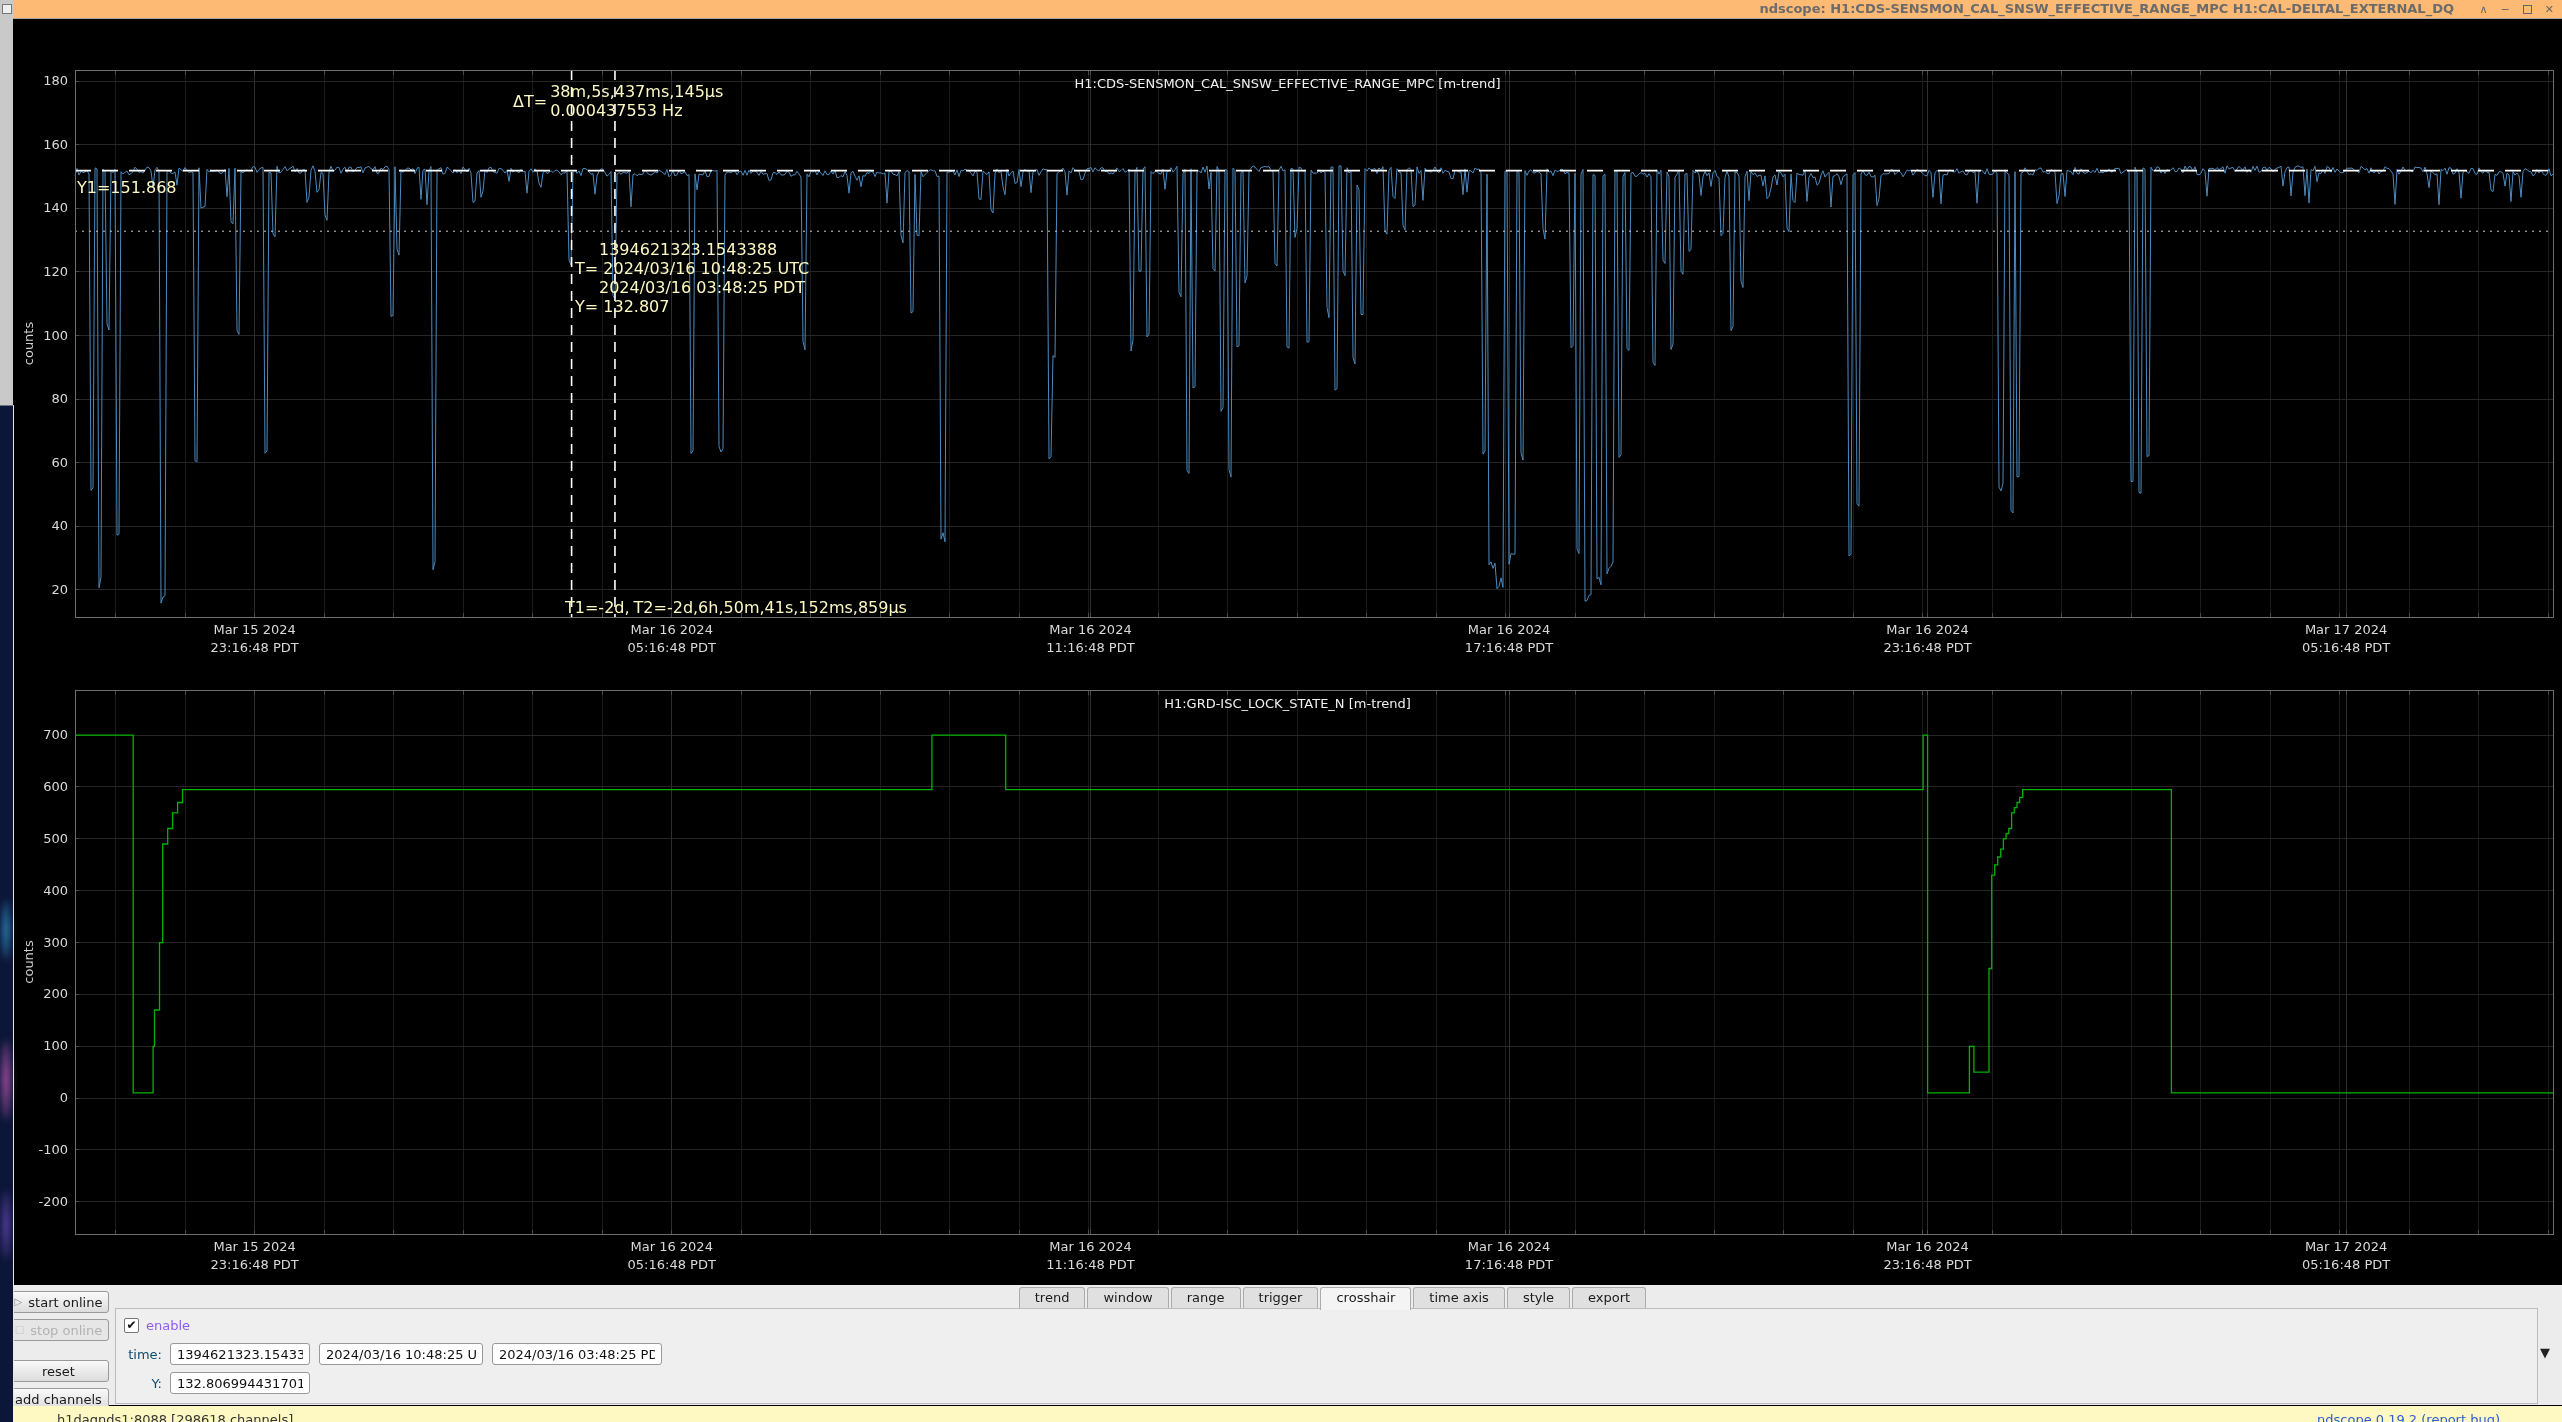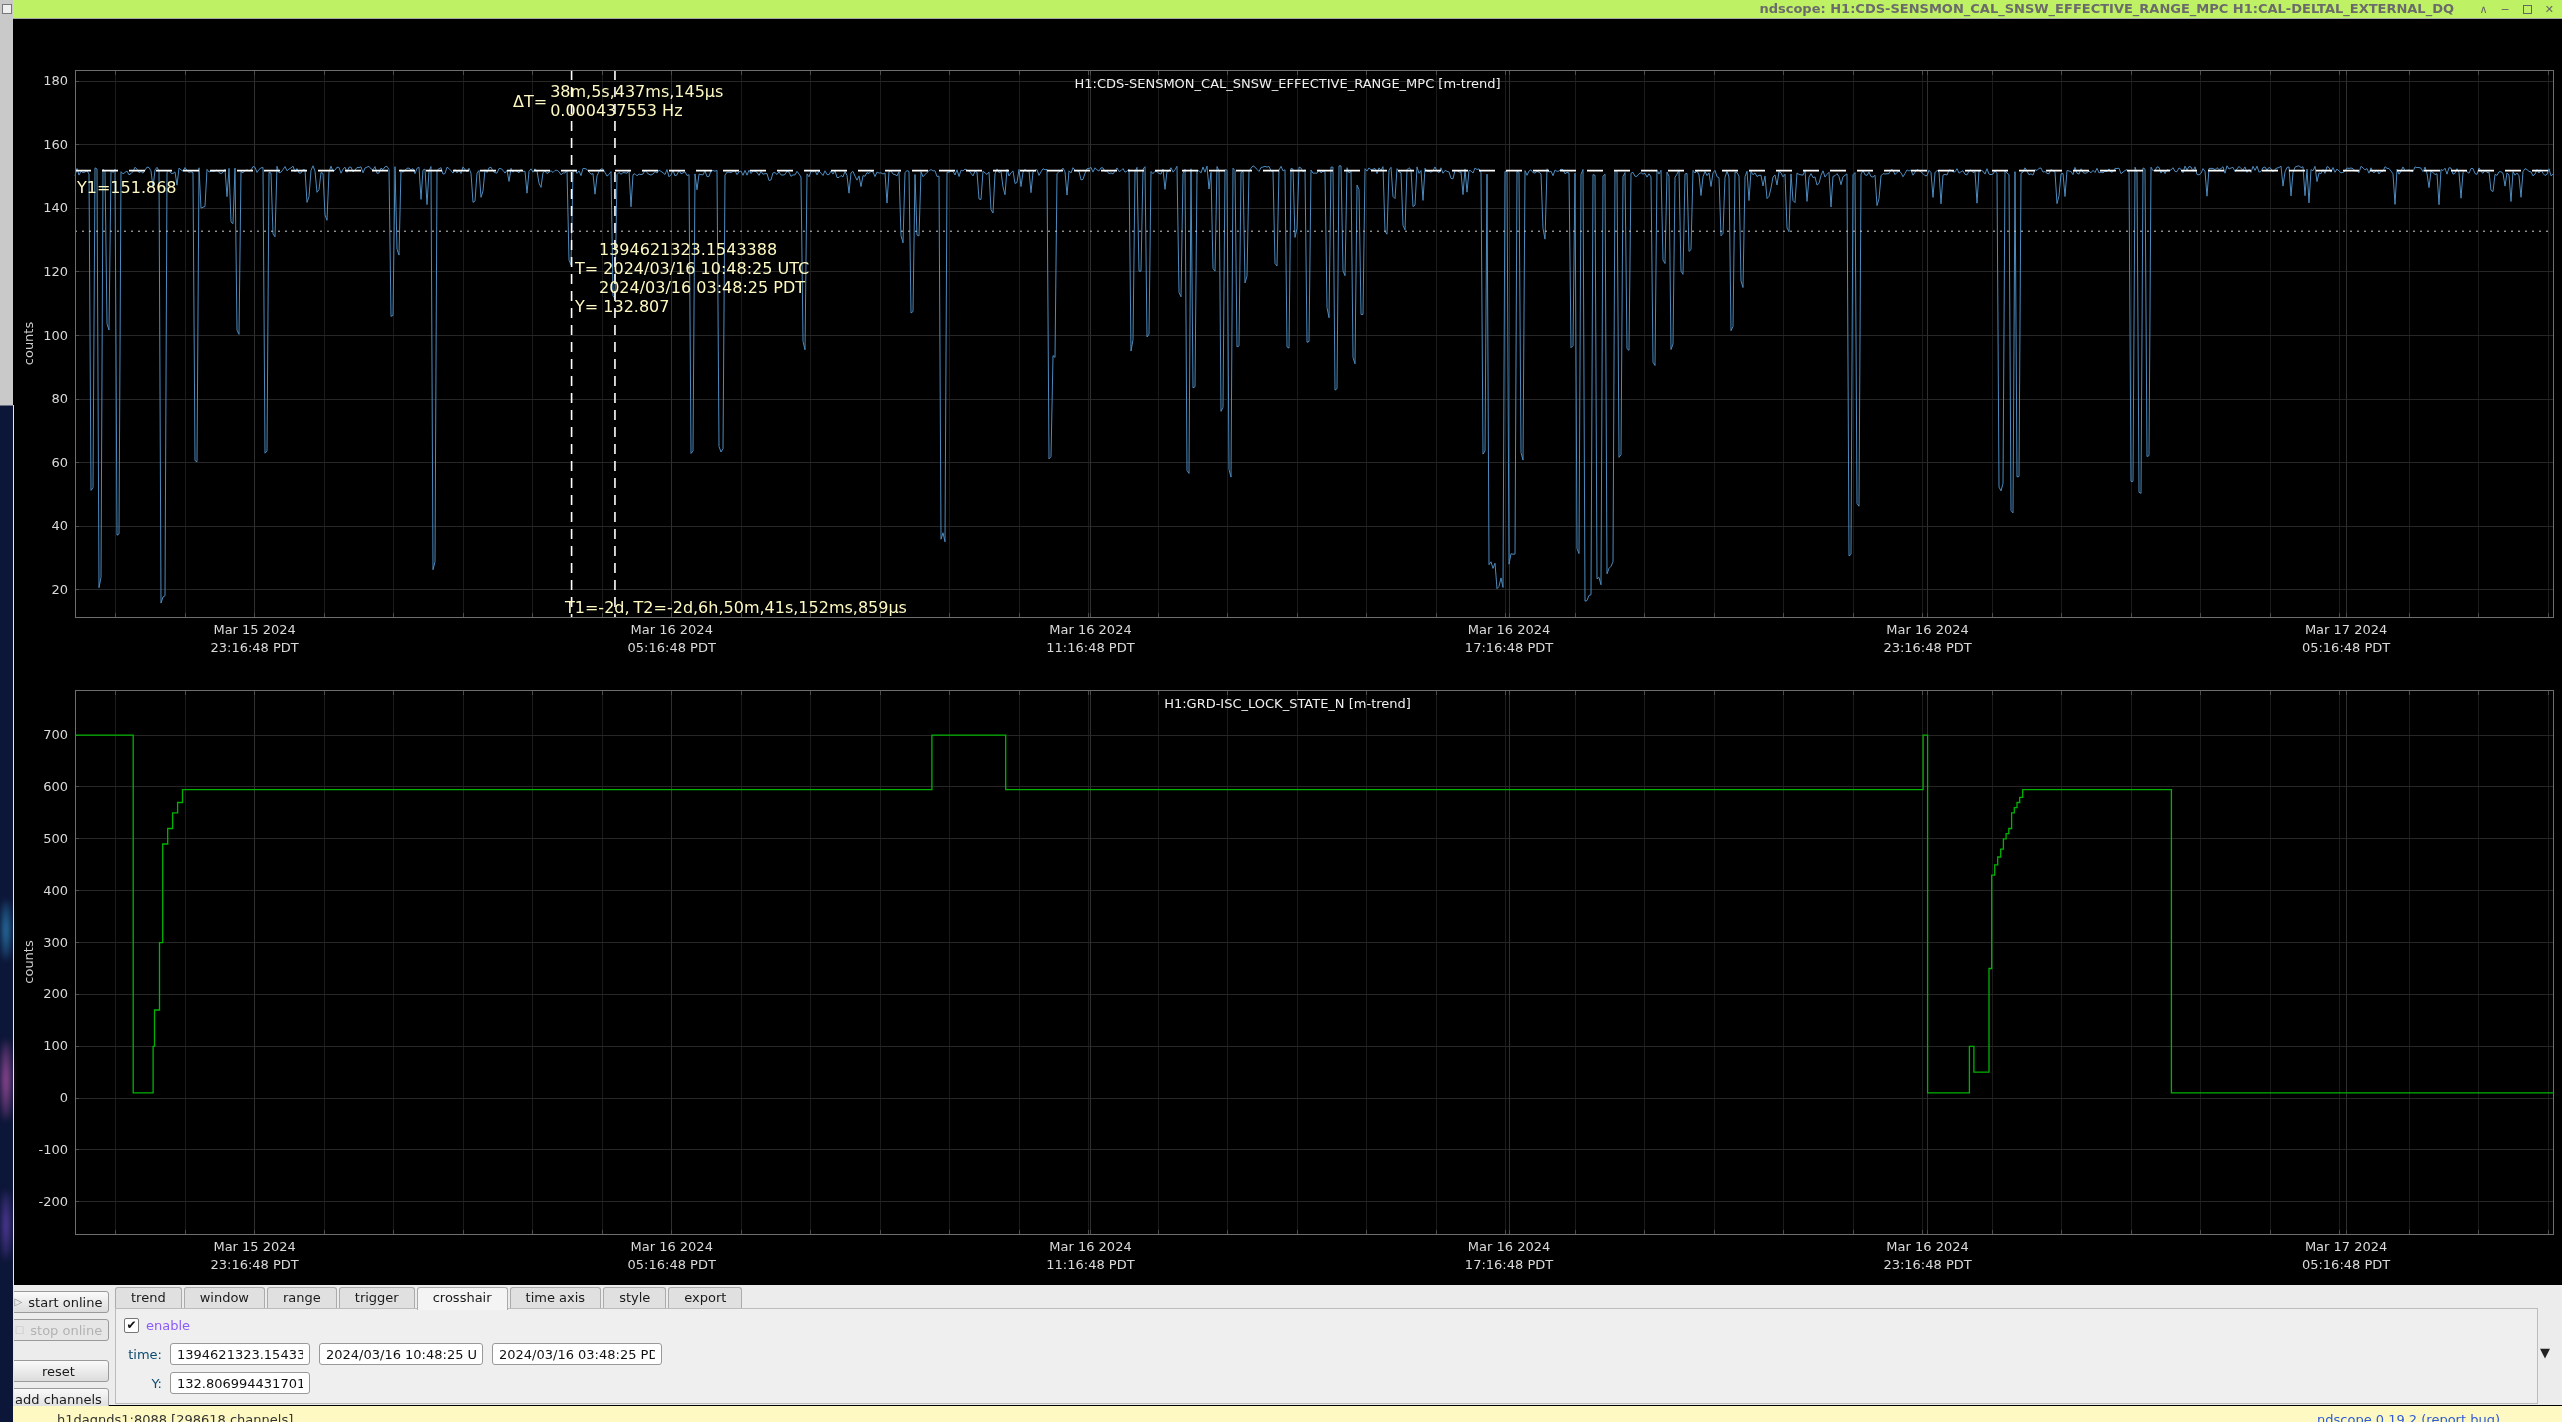--- a/index.html
+++ b/index.html
@@ -9,21 +9,21 @@
   .desktop-strip{position:absolute;left:0;top:0;width:13px;height:1422px;
     background:linear-gradient(180deg,#c9c9c9 0,#c9c9c9 405px,#0c1638 406px,#0c1638 100%);z-index:5;}
   .desktop-strip .mini-icon{position:absolute;left:2px;top:4px;width:8px;height:8px;background:#efefef;border:1px solid #777;}
   .blob{position:absolute;border-radius:50%;filter:blur(3px);opacity:.8;}
   .b1{left:1px;top:900px;width:10px;height:60px;background:radial-gradient(#37a6e0,#0c1638);}
   .b2{left:0;top:1040px;width:12px;height:80px;background:radial-gradient(#d060c0,#0c1638);}
   .b3{left:1px;top:1190px;width:10px;height:70px;background:radial-gradient(#7a4fd0,#0c1638);}
   .win-border{position:absolute;left:13px;top:405px;height:1000px;width:1px;background:#e6e6e6;z-index:6;}
 
   
-  .titlebar{position:absolute;left:13px;top:0;right:0;height:18px;background:#bef264;border-bottom:1px solid #a8a8a8;z-index:4;}
+  .titlebar{position:absolute;left:13px;top:0;right:0;height:18px;background:#fdba74;border-bottom:1px solid #a8a8a8;z-index:4;}
   .titlebar .title{position:absolute;right:108px;top:1px;font-size:13px;font-weight:600;color:#6b6b6b;white-space:nowrap;}
   .win-controls{position:absolute;right:8px;top:0;height:18px;display:flex;align-items:center;gap:13px;color:#666;}
   .win-controls span{font-size:11px;line-height:11px;cursor:default;}
   .maxbox{width:7px;height:7px;border:1.5px solid #666;display:inline-block;}
 
   
   .plot{position:absolute;left:13px;}
   #plot-top{top:20px;width:2549px;height:635px;}
   #plot-bottom{top:655px;width:2549px;height:630px;}
   .plot svg{position:absolute;left:0;top:0;}
@@ -43,21 +43,21 @@
   .control-panel{position:absolute;left:5px;top:1285px;width:2557px;height:120px;background:#ececec;z-index:4;}
   .btn-col{position:absolute;left:3px;top:6px;width:104px;}
   .qbtn{display:flex;align-items:center;justify-content:center;width:101px;height:22px;margin-bottom:6px;
     background:linear-gradient(#fafafa,#dcdcdc);border:1px solid #9a9a9a;border-radius:3px;
     font-family:inherit;font-size:13px;color:#1a1a1a;padding:0;cursor:default;}
   .qbtn .bicon{margin-right:6px;color:#8a8a8a;font-size:10px;line-height:10px;}
   .qbtn.disabled{color:#b2b2b2;background:#e6e6e6;}
   .qbtn.disabled .bicon{color:#c4c4c4;}
   .qbtn.gap{margin-top:19px;}
   .tabs-area{position:absolute;left:110px;top:2px;right:10px;height:116px;}
-  .tabbar{display:flex;height:21px;}
+  .tabbar{display:flex;height:21px;justify-content:center;}
   .tab{padding:0 15px;height:20px;line-height:20px;font-size:13px;color:#1a1a1a;background:#e0e0e0;
     border:1px solid #ababab;border-bottom:none;border-radius:3px 3px 0 0;margin-right:2px;cursor:default;}
   .tab.active{background:#f4f4f4;height:22px;z-index:2;position:relative;}
   .tab-content{position:absolute;left:0;top:21px;right:14px;height:94px;background:#efefef;border:1px solid #bcbcbc;}
   .row{display:flex;align-items:center;margin-left:8px;}
   .enable-row{margin-top:7px;height:18px;}
   .time-row{margin-top:8px;height:24px;}
   .y-row{margin-top:5px;height:24px;}
   .checkbox{width:13px;height:13px;background:#fff;border:1px solid #777;border-radius:2px;display:inline-flex;
     align-items:center;justify-content:center;font-size:12px;color:#111;line-height:13px;}

